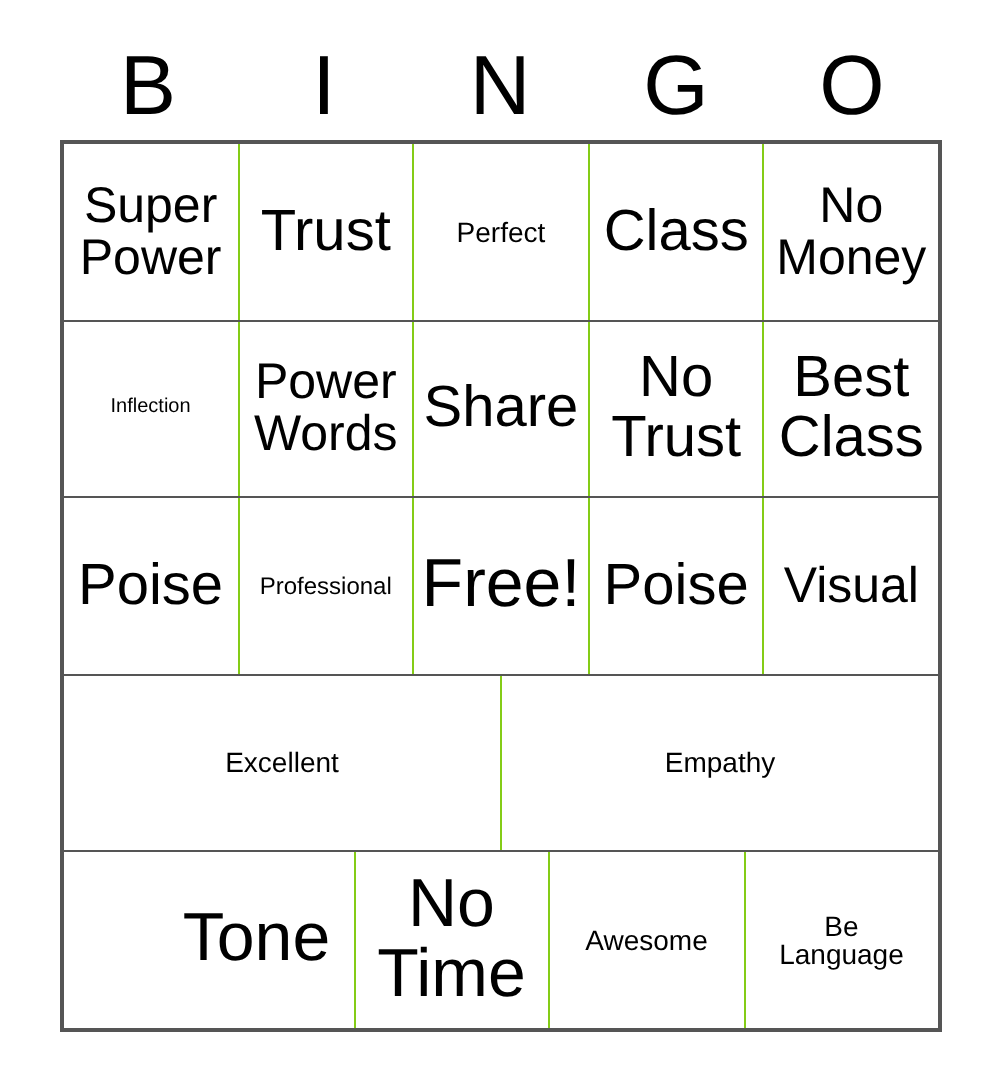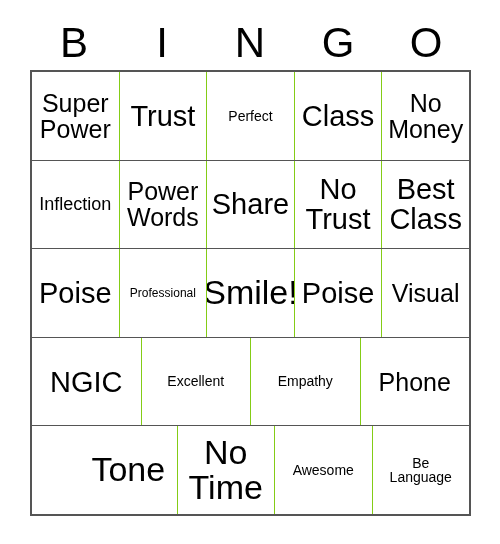--- a/index.html
+++ b/index.html
@@ -89,21 +89,21 @@
     color: #000000;
     white-space: pre-line;
     word-break: normal;
   }
 
   
   .cell-text.size-xl  { font-size: 34px; }
   .cell-text.size-lg  { font-size: 29px; }
   .cell-text.size-md  { font-size: 25px; }
   .cell-text.size-sm  { font-size: 14px; }
-  .cell-text.size-xs  { font-size: 18px; }
+  .cell-text.size-xs  { font-size: 10px; }
   .cell-text.size-xxs { font-size: 12px; }
 </style>
 </head>
 <body>
 
 <div id="card">
 
   <div id="header-row">
       <div class="header-letter">B</div>
       <div class="header-letter">I</div>
@@ -153,41 +153,35 @@
         </div>
       </div>
       <div class="grid-row">
         <div class="cell">
           <span class="cell-text size-lg">Poise</span>
         </div>
         <div class="cell">
           <span class="cell-text size-xxs">Professional</span>
         </div>
         <div class="cell">
-          <span class="cell-text size-xl">Smile!</span>
+          <span class="cell-text size-xl">Free!</span>
         </div>
         <div class="cell">
           <span class="cell-text size-lg">Poise</span>
         </div>
         <div class="cell">
           <span class="cell-text size-md">Visual</span>
         </div>
       </div>
       <div class="grid-row">
         <div class="cell">
-          <span class="cell-text size-lg">NGIC</span>
-        </div>
-        <div class="cell">
           <span class="cell-text size-sm">Excellent</span>
         </div>
         <div class="cell">
           <span class="cell-text size-sm">Empathy</span>
-        </div>
-        <div class="cell">
-          <span class="cell-text size-md">Phone</span>
         </div>
       </div>
       <div class="grid-row">
         <div class="cell">
           <span class="cell-text size-xl">Tone</span>
         </div>
         <div class="cell">
           <span class="cell-text size-xl">No
 Time</span>
         </div>

